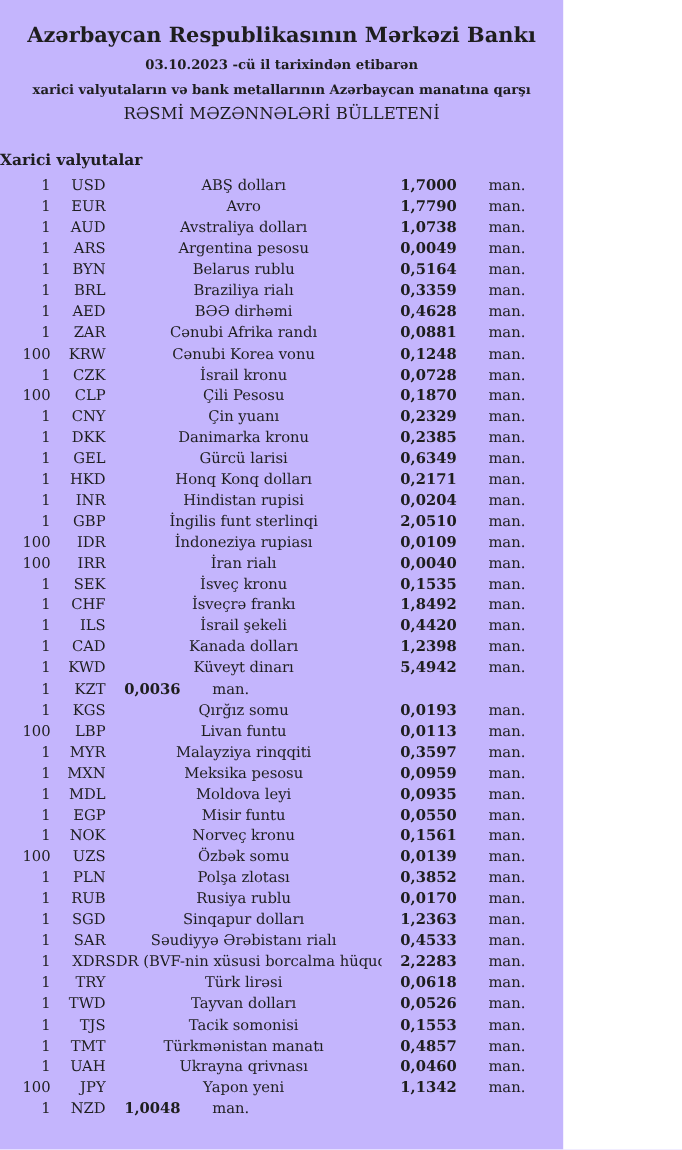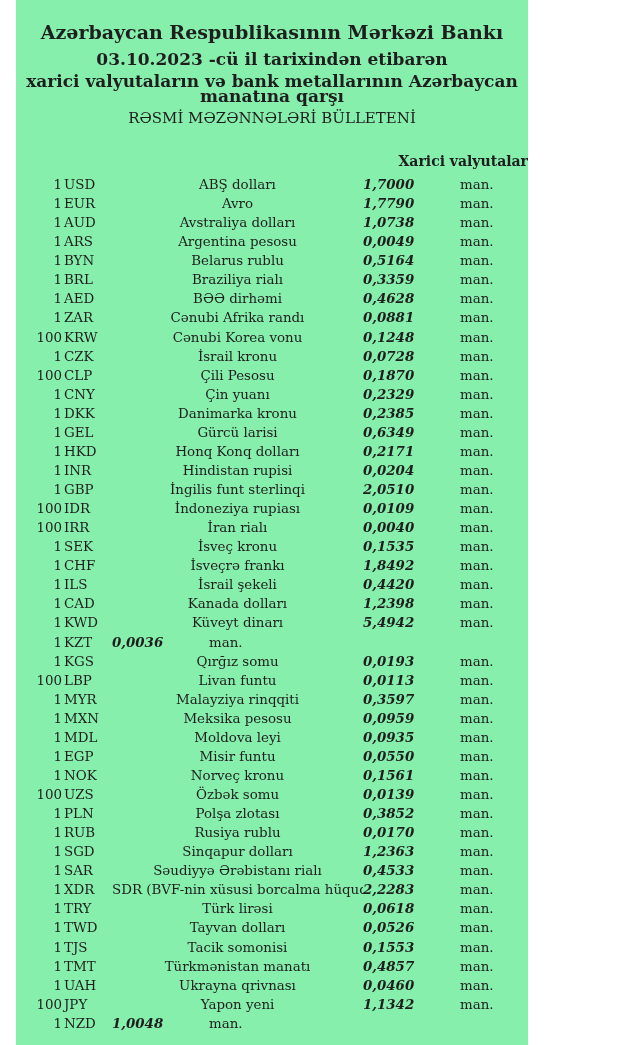--- a/index.html
+++ b/index.html
@@ -4,51 +4,50 @@
 <style>
   html, body {
     margin: 0;
     padding: 0;
     background: #ffffff;
   }
   .page {
     position: relative;
     width: 512px;
     height: 1045px;
-    background: #86efac;
+    background: #c4b5fd;
     color: #1e1e1e;
     font-family: "DejaVu Serif", "Liberation Serif", serif;
     overflow: hidden;
     box-sizing: border-box;
-    margin-left: 16px;
   }
   .doc-header {
     padding-top: 20px;
     text-align: center;
   }
   .doc-title {
     font-size: 19px;
     font-weight: bold;
     line-height: 25px;
     margin: 0;
   }
   .doc-sub {
-    font-size: 17px;
+    font-size: 12px;
     font-weight: bold;
     line-height: 15px;
     margin-top: 7px;
   }
   .doc-bulletin {
     font-size: 15px;
     font-weight: normal;
     line-height: 16px;
     margin-top: 6px;
   }
   .section-title {
-    text-align: right;
+    text-align: left;
     font-size: 14px;
     font-weight: bold;
     margin-top: 27px;
     line-height: 16px;
   }
   .rates-table {
     margin-top: 6px;
   }
   .row {
     display: flex;
@@ -59,33 +58,32 @@
     white-space: nowrap;
   }
   .qty {
     width: 46px;
     text-align: right;
     flex: 0 0 auto;
   }
   .code {
     width: 48px;
     margin-left: 2px;
-    text-align: left;
+    text-align: right;
     flex: 0 0 auto;
   }
   .name {
     flex: 1 1 auto;
     text-align: center;
     overflow: hidden;
   }
   .rate {
     width: 85px;
-    text-align: left;
+    text-align: center;
     font-weight: bold;
-    font-style: italic;
     flex: 0 0 auto;
   }
   .unit {
     width: 34px;
     padding-left: 12px;
     margin-right: 34px;
     text-align: left;
     flex: 0 0 auto;
   }
 </style>

